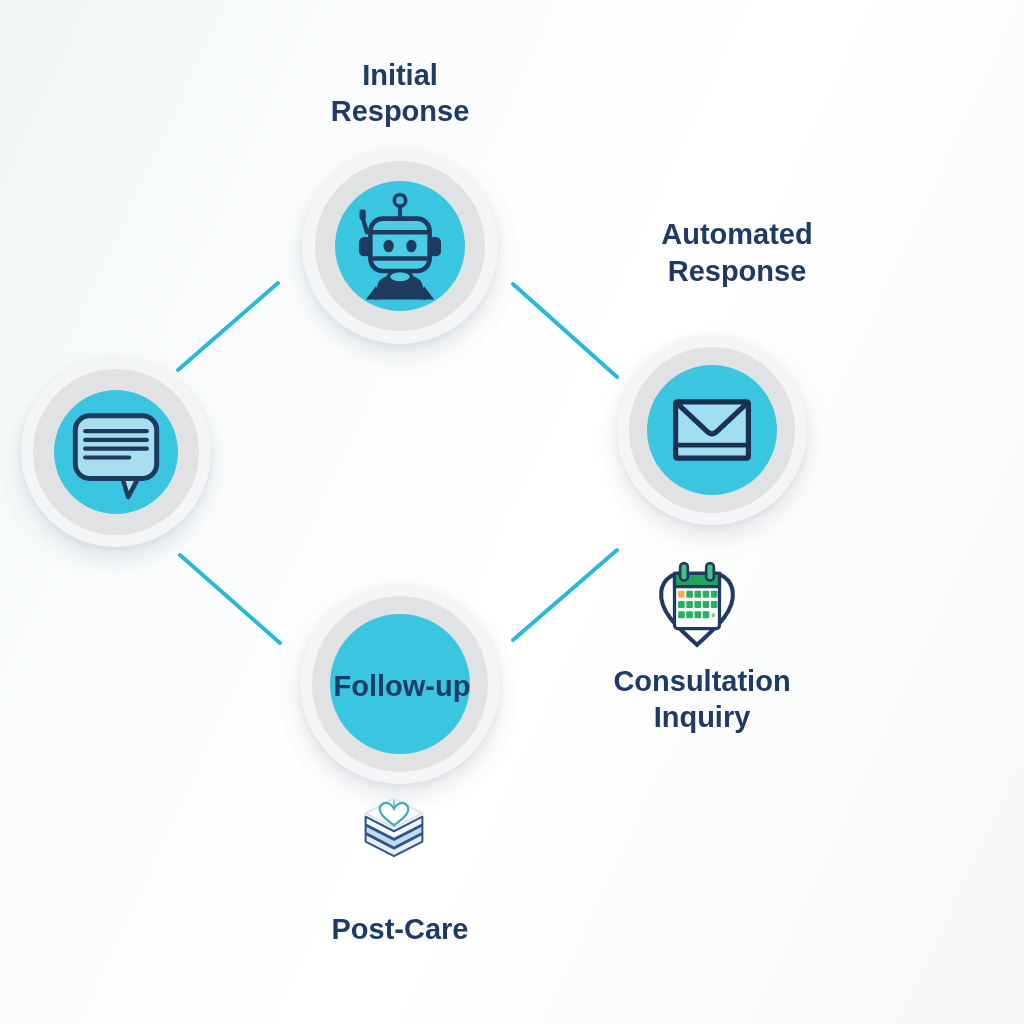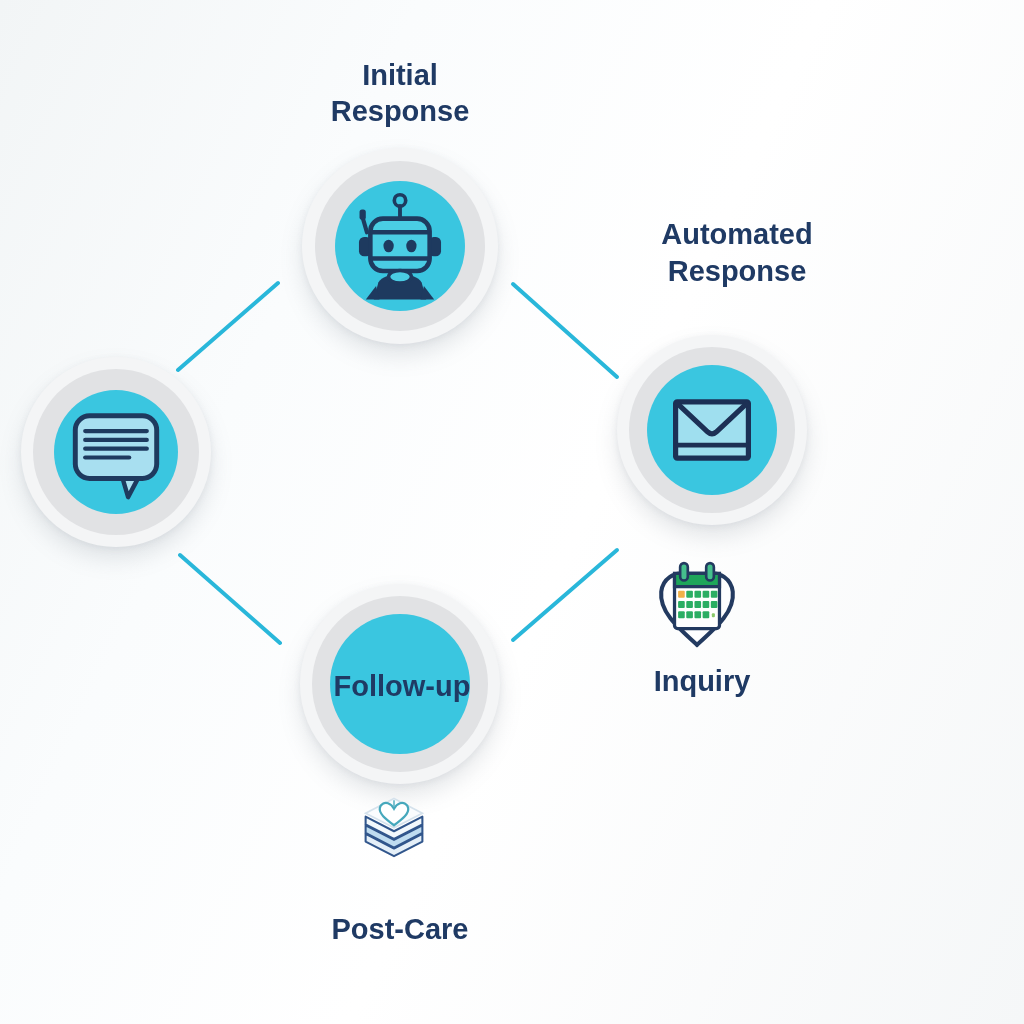--- a/index.html
+++ b/index.html
@@ -129,20 +129,21 @@
         <rect x="31.5" y="53" width="6.5" height="7" rx="1" fill="#2bae63"></rect>
         <rect x="39.5" y="53" width="6.5" height="7" rx="1" fill="#2bae63"></rect>
         <rect x="47.5" y="53" width="6.5" height="7" rx="1" fill="#2bae63"></rect>
         <rect x="55.5" y="53" width="6.5" height="7" rx="1" fill="#2bae63"></rect>
         <rect x="64.5" y="55" width="3" height="4" rx="1" fill="#8bc96a"></rect>
       </g>
     </svg>
   </div>
 
   <div class="label" style="left:702px;top:663px;">
+    <span>Consultation</span>
     <span>Inquiry</span>
   </div>
 
   <div class="free-icon" style="left:394px;top:841px;">
     <svg width="86" height="86" viewBox="0 0 100 100">
       <path d="M50,3 L83,20 L50,37 L17,20 Z" fill="#fafcfe" stroke="#d5e2ec" stroke-width="2"></path>
       <path d="M17,44 L50,61 L83,44 L83,53 L50,70 L17,53 Z" fill="#e4eff8" stroke="#31568c" stroke-width="2.4" stroke-linejoin="round"></path>
       <path d="M17,34 L50,51 L83,34 L83,43 L50,60 L17,43 Z" fill="#bfdcf0" stroke="#31568c" stroke-width="2.4" stroke-linejoin="round"></path>
       <path d="M17,24 L50,41 L83,24 L83,33 L50,50 L17,33 Z" fill="#f2f8fc" stroke="#31568c" stroke-width="2.4" stroke-linejoin="round"></path>
       <path d="M50,34 C39.5,26 32.5,20.5 33.5,14 C34.2,9.3 39,7 43,8.4 C46,9.5 48.5,12 50,14.8 C51.5,12 54,9.5 57,8.4 C61,7 65.8,9.3 66.5,14 C67.5,20.5 60.5,26 50,34 Z" fill="#ffffff" stroke="#46a8bc" stroke-width="2.6"></path>

